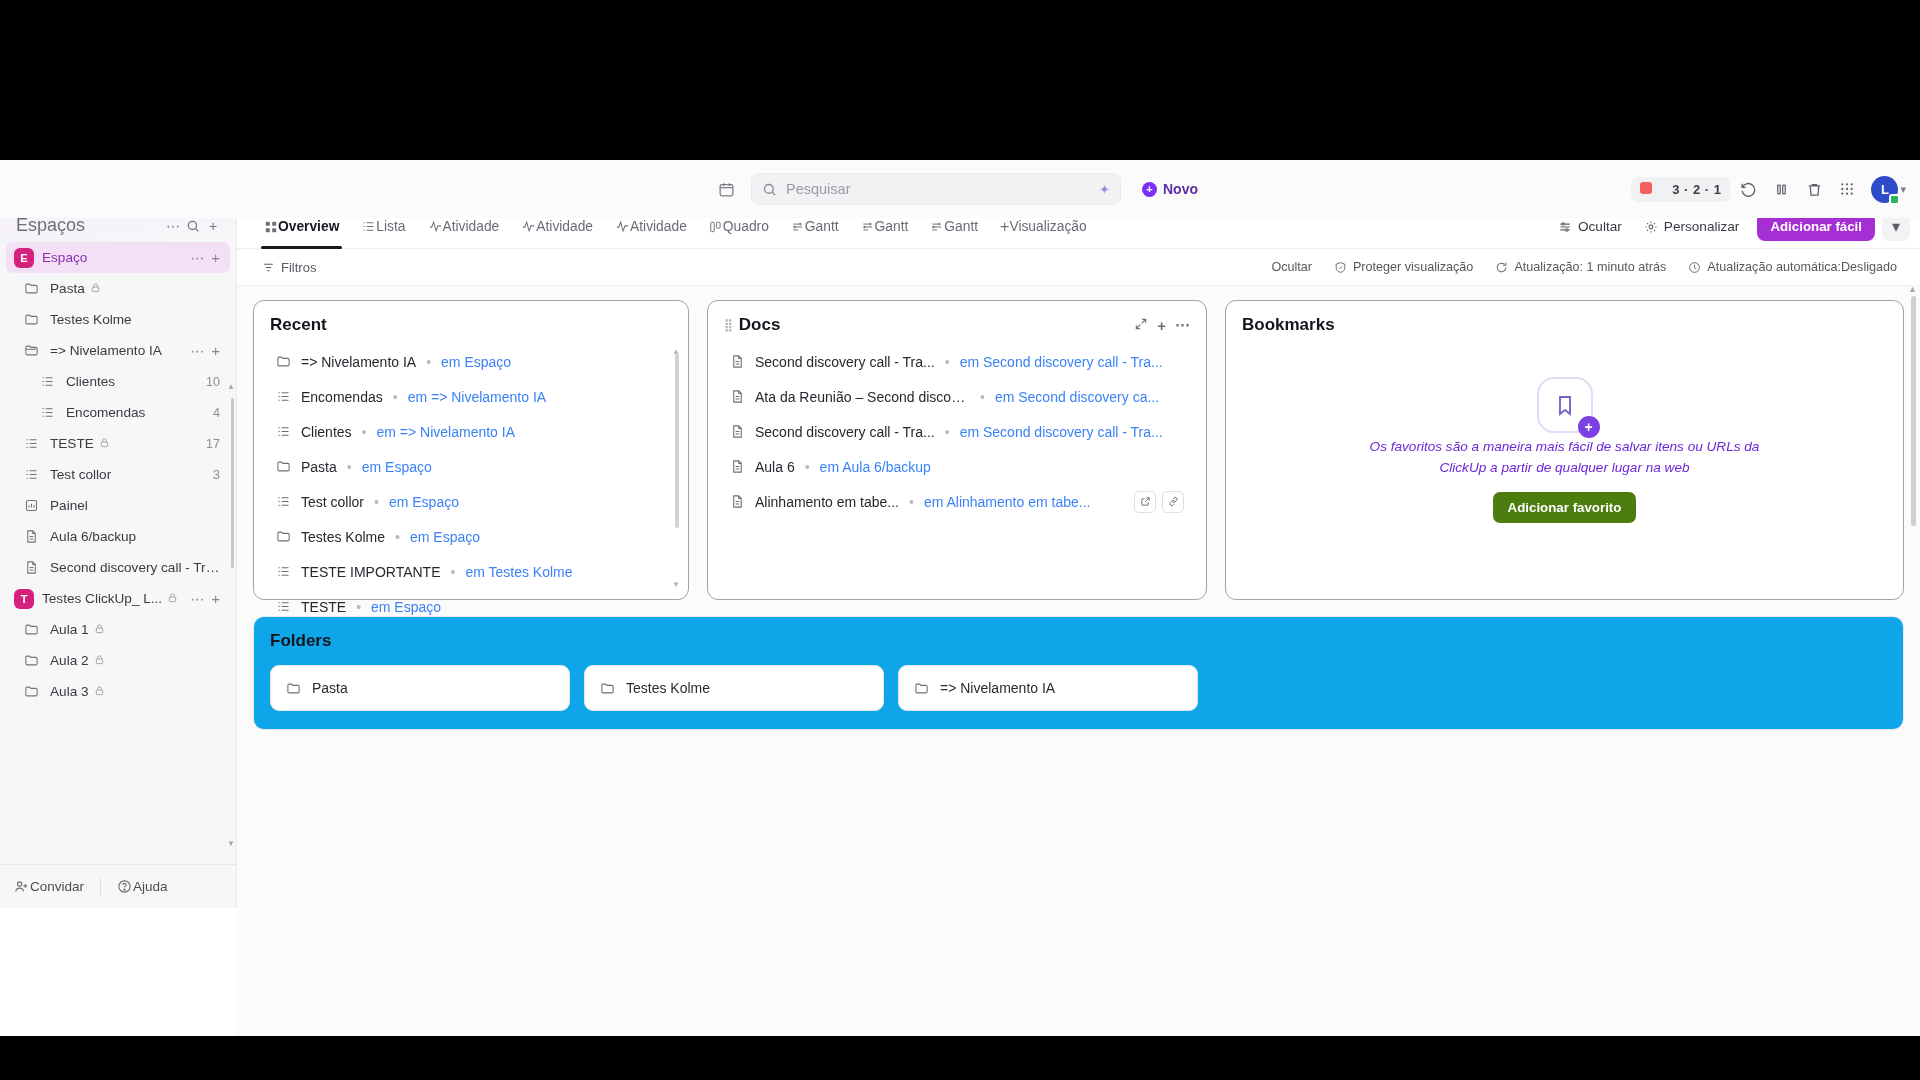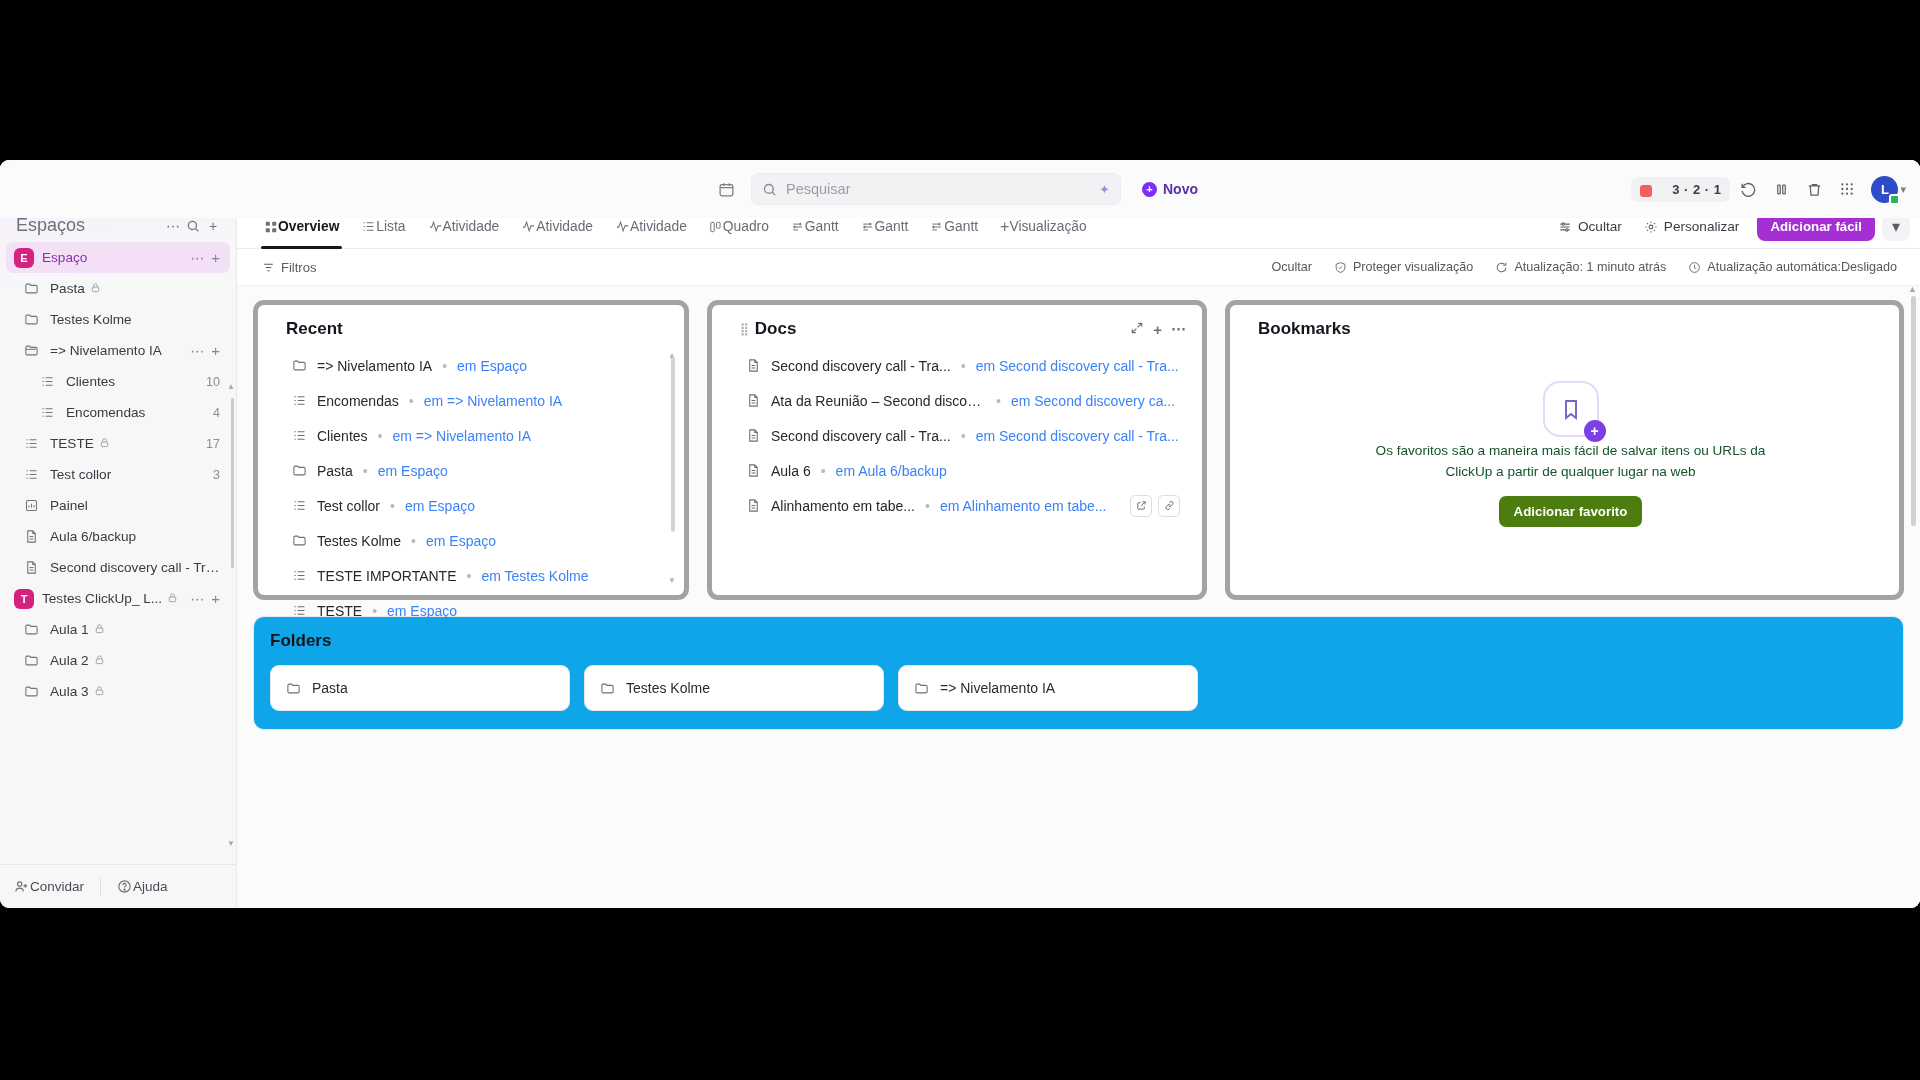--- a/index.html
+++ b/index.html
@@ -5,25 +5,24 @@
   * { box-sizing: border-box; margin: 0; padding: 0; }
   html, body {
     width: 1920px; height: 1080px;
     background: #000;
     font-family: "Liberation Sans", sans-serif;
     overflow: hidden;
   }
   #app {
     position: absolute;
     left: 0; top: 160px;
-    width: 1920px; height: 748px;
+    width: 1920px; height: 876px;
     background: #ffffff;
     display: flex;
     overflow: hidden;
-    border-radius: 9px;
   }
   
   #topbar {
     position: absolute; left: 0; top: 0; width: 1920px; height: 58px;
     background: #fbfbfc;
     display: flex; align-items: center;
     z-index: 40;
   }
   .tb-center { position:absolute; left:50%; transform:translateX(-50%); display:flex; align-items:center; gap: 10px; }
   .cal-btn {
@@ -39,21 +38,21 @@
   .searchbox .ph { color:#9c9ca6; font-size: 14.5px; }
   .searchbox .spark { margin-left:auto; color:#9b8fe0; font-size: 13px; }
   .novo-btn {
     display:flex; align-items:center; gap:6px; height:30px; padding: 0 11px;
     border-radius: 7px; color:#5b2ea6; font-size:14px; font-weight:600; cursor:pointer;
   }
   .novo-circ { width:15px;height:15px;border-radius:50%;background:#7b2ff7;color:#fff;
      font-size:11px;display:flex;align-items:center;justify-content:center;font-weight:700;}
   .tb-right { position:absolute; right: 14px; display:flex; align-items:center; gap: 3px; }
   .timer-pill {
-    display:flex; align-items:flex-end; gap:20px; background:#f1f1f4;
+    display:flex; align-items:flex-start; gap:20px; background:#f1f1f4;
     border-radius:7px; padding: 5px 9px; cursor:pointer;
   }
   .timer-sq { width:12px;height:12px;border-radius:3px;background:#f25f5c; }
   .timer-txt { font-size:13px; color:#3b3b44; font-weight:600; letter-spacing:0.5px;}
   .tb-ic {
     width: 30px; height:30px; border-radius:6px; display:flex;align-items:center;justify-content:center;
     color:#60606c; cursor:pointer;
   }
   .avatar-wrap{display:flex;align-items:center;gap:2px;margin-left:6px;cursor:pointer;}
   .avatar {
@@ -152,21 +151,21 @@
   .fchip{display:flex;align-items:center;gap:6px;font-size:13px;color:#5a5a65;height:26px;padding:0 9px;
     border-radius:6px;cursor:pointer;}
   .fb-right{margin-left:auto;display:flex;align-items:center;gap:4px;}
   .fb-txt{font-size:12.6px;color:#57575f;}
 
   .board{
     flex:1;overflow:hidden;position:relative;background:#fbfbfc;padding: 14px 16px 0 16px;
   }
   .cards-row{display:flex;gap:18px;align-items:flex-start;}
   .card{
-    background:#fff;border:5px solid #a3a3a3;border-radius:11px;padding: 14px 16px 12px 28px;
+    background:#fff;border:1px solid #a3a3a3;border-radius:11px;padding: 14px 16px 12px 16px;
     position:relative;
   }
   .card.recent{width:436px;height:300px;}
   .card.docs{width:500px;height:300px;}
   .card.bookmarks{flex:1;height:300px;}
   .card-title{font-size:17px;color:#15151d;font-weight:600;display:flex;align-items:center;gap:7px;}
   .card-acts{margin-left:auto;display:flex;align-items:center;gap:9px;color:#6f6f7a;font-size:15px;}
   .card-acts span{cursor:pointer;}
   .grip{color:#b4b4bd;font-size:12px;letter-spacing:-1px;cursor:grab;}
   .item-list{margin-top:9px;}
@@ -184,21 +183,21 @@
   .inner-scroll{position:absolute;right:9px;top:52px;width:4px;height:175px;background:#d2d2d8;border-radius:3px;}
   .inner-car{position:absolute;right:8px;color:#b0b0b8;font-size:8px;}
 
   .bm-empty{display:flex;flex-direction:column;align-items:center;justify-content:center;
     height:230px;padding: 0 40px;}
   .bm-icon{width:56px;height:56px;border:2px solid #e3dbf5;border-radius:17px;position:relative;
     display:flex;align-items:center;justify-content:center;}
   .bm-plus{position:absolute;right:-9px;bottom:-7px;width:22px;height:22px;border-radius:50%;
     background:#7b3fe4;color:#fff;font-size:14px;display:flex;align-items:center;justify-content:center;
     font-weight:600;}
-  .bm-txt{margin-top:4px;text-align:center;font-size:13.6px;color:#14532d;line-height:1.5;max-width:410px;}
+  .bm-txt{margin-top:4px;text-align:center;font-size:13.6px;color:#6d28d9;line-height:1.5;max-width:410px;font-style:italic;}
   .bm-btn{margin-top:14px;background:#4d7c0f;color:#fff;font-size:13.3px;font-weight:600;
     padding: 8px 15px;border-radius:7px;cursor:pointer;}
 
   .folders{
     margin-top:16px;background:#0ea5e9;border:1px solid #e9e9ed;border-radius:11px;
     padding: 14px 16px 18px 16px;
   }
   .f-row{display:flex;gap:14px;margin-top:14px;}
   .f-card{
     width:300px;height:46px;border:1px solid #e6e6eb;border-radius:9px;display:flex;align-items:center;

